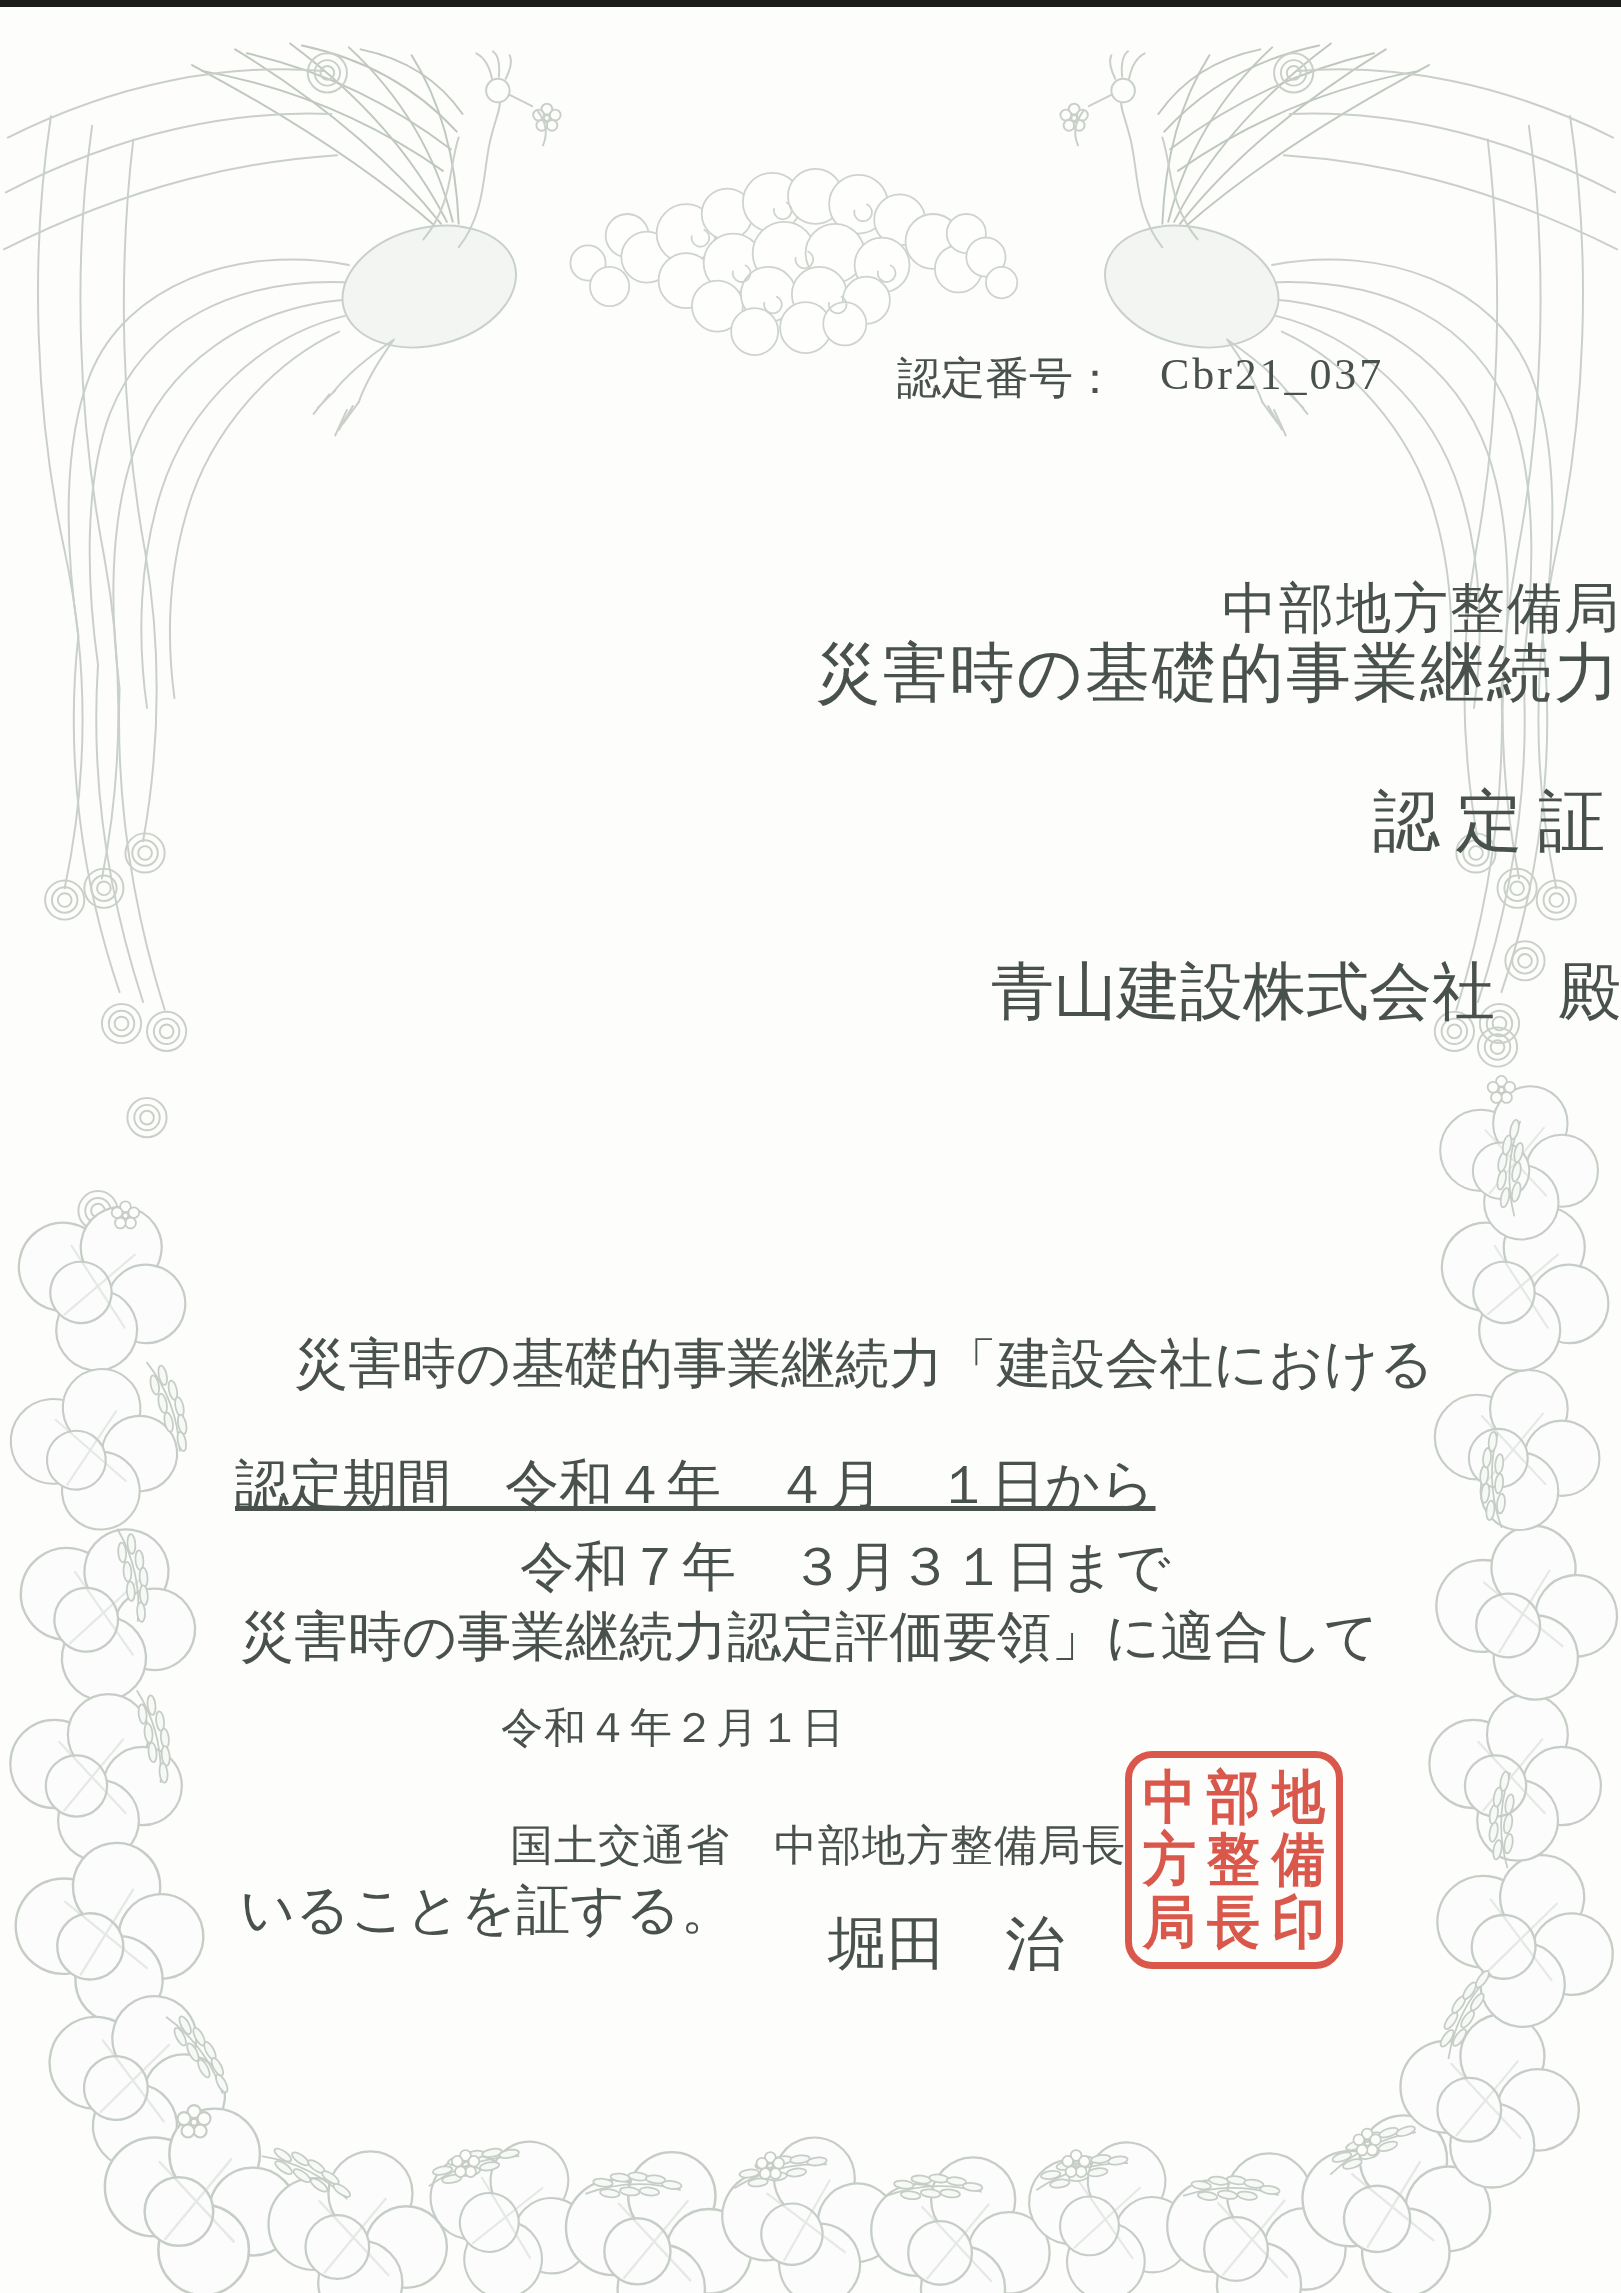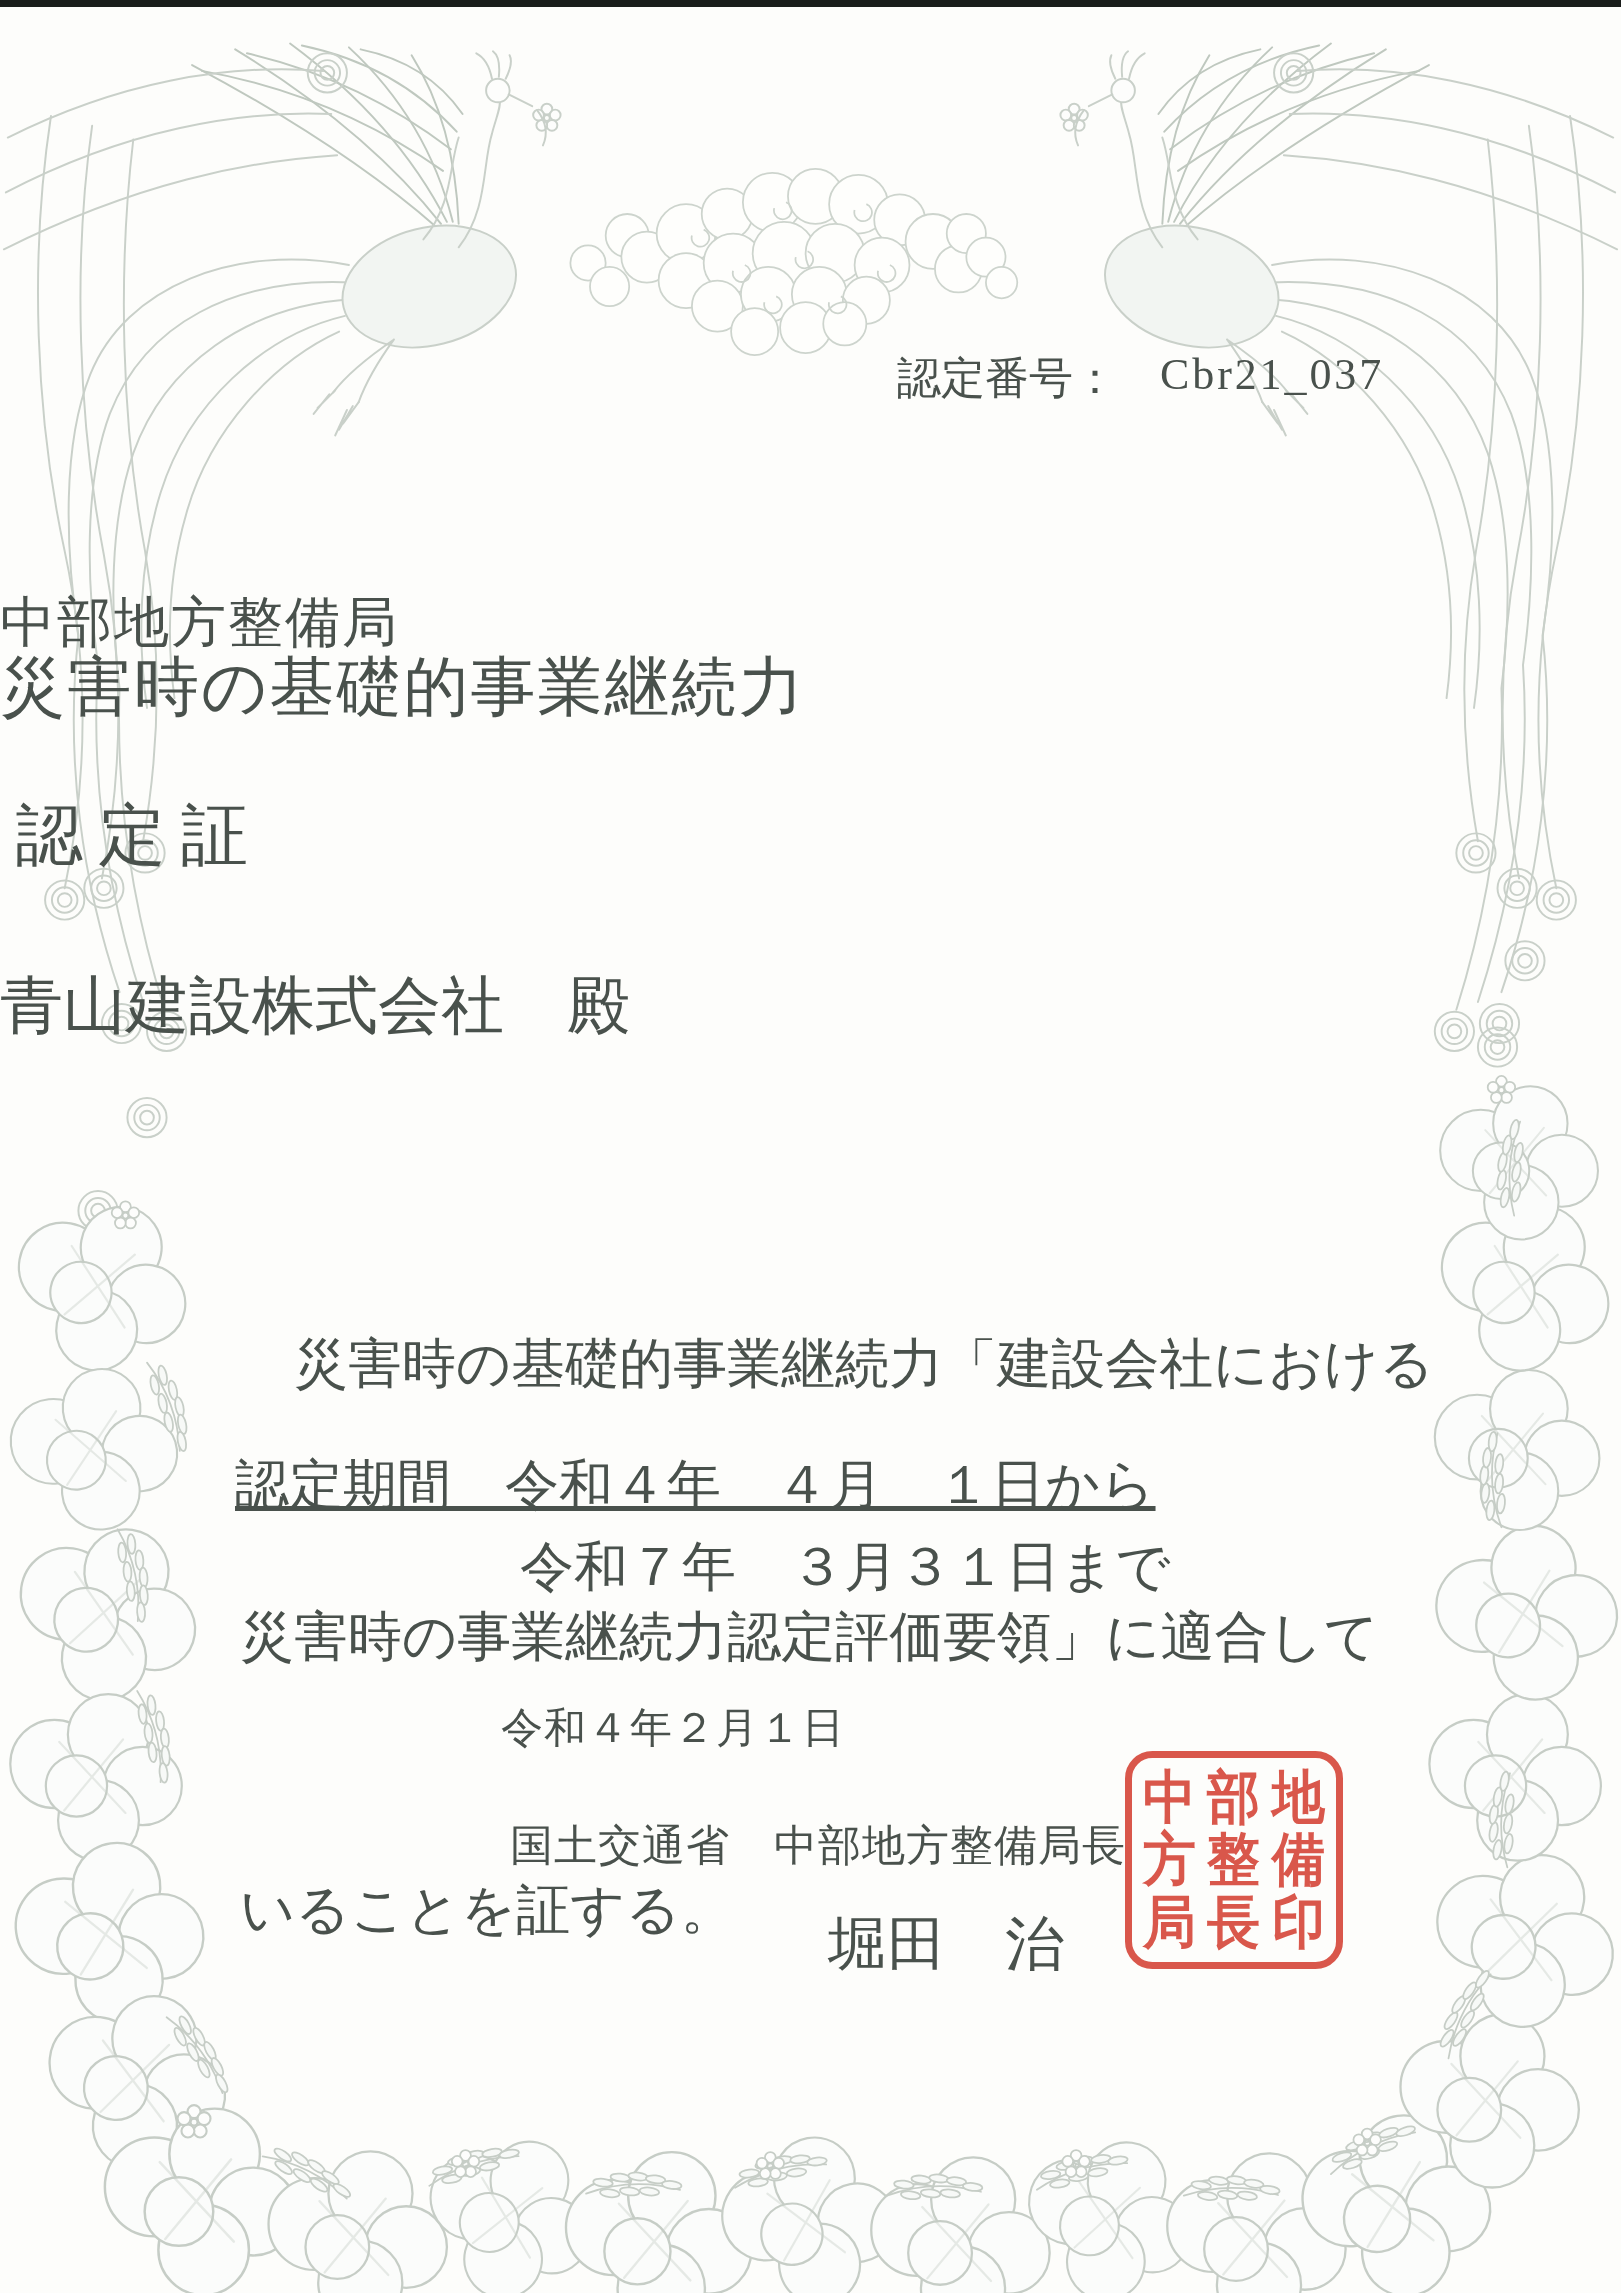--- a/index.html
+++ b/index.html
@@ -6,21 +6,21 @@
   .page {
     position:relative; width:1621px; height:2294px; margin:0 auto;
     background:#fdfdfb; overflow:hidden;
     font-family:"Liberation Serif","DejaVu Serif",serif;
     color:#49514c;
   }
   .page * { box-sizing:border-box; }
   .topstrip { position:absolute; top:0; left:0; width:1621px; height:6.9px; background:#1a1d1b; }
   .art { position:absolute; top:0; left:0; width:1621px; height:2294px; }
   .txt { position:absolute; white-space:pre; }
-  .center { left:0; width:1621px; text-align:left;margin-top:14px; }
+  .center { left:0; width:1621px; text-align:right; }
   .certno   { top:349px; left:897px; font-size:44px; display:flex; gap:43px; }
   .certno .val { letter-spacing:2.9px; }
   .org      { top:572px; font-size:55px; letter-spacing:2px; }
   .program  { top:629px; font-size:65px; letter-spacing:2px; }
   .certtitle{ top:776px; font-size:67px; letter-spacing:15.7px; text-indent:15.7px; }
   .recipient{ top:949px; font-size:63px; }
   .bodytext { top:1137px; left:240px; font-size:54px; line-height:91px; }
   .period1  { top:1449px; left:235px; font-size:54px;text-decoration:underline; }
   .period2  { top:1531px; left:520px; font-size:54px; }
   .issuedate{ top:1700px; left:501px; font-size:42px; letter-spacing:1px; }

